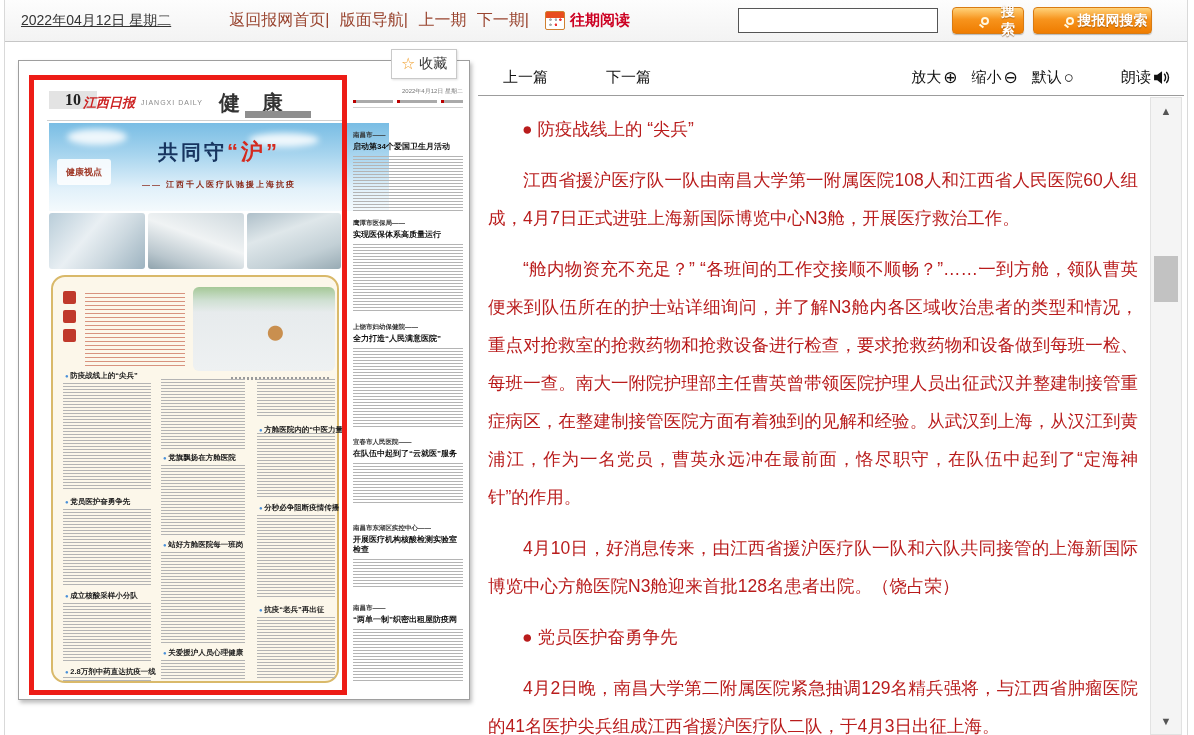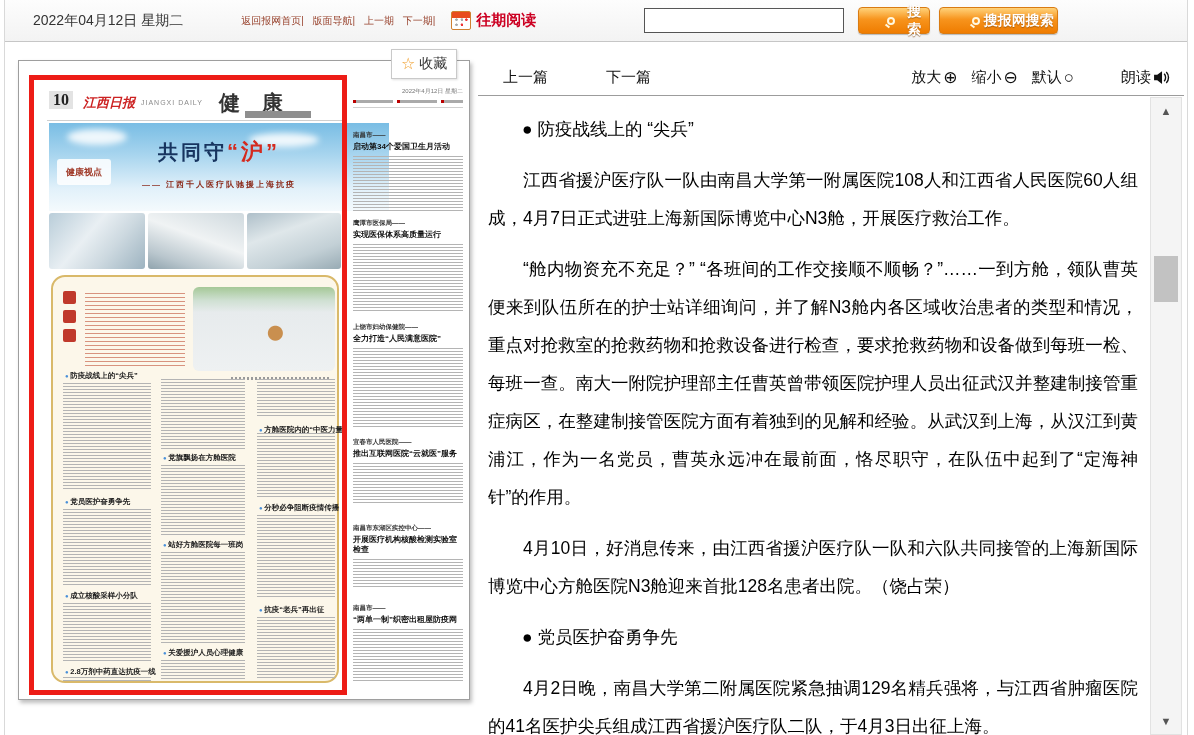--- a/index.html
+++ b/index.html
@@ -5,22 +5,22 @@
   * { margin:0; padding:0; box-sizing:border-box; }
   html,body { width:1194px; height:735px; overflow:hidden; background:#fff;
     font-family:"Liberation Sans","DejaVu Sans",sans-serif; }
   .edge { position:absolute; top:0; width:1px; height:735px; background:#d9d9d9; z-index:0; }
   #edge-l { left:4px; } #edge-r { left:1187px; }
 
   
   .topbar { position:absolute; left:5px; top:0; width:1182px; height:42px;
     background:linear-gradient(#fdfdfd,#f3f3f3); border-bottom:1px solid #c6c6c6;
     display:flex; align-items:center; z-index:5; }
-  .tb-date { margin-left:28px; font-size:14px; color:#333; }
-  .tb-links { margin-left:58px; font-size:10px; color:#99442f; white-space:nowrap; }
+  .tb-date { margin-left:16px; font-size:14px; color:#333;text-decoration:underline; }
+  .tb-links { margin-left:58px; font-size:16px; color:#99442f; white-space:nowrap; }
   .tb-links a { color:#99442f; text-decoration:none; margin-right:6px; cursor:pointer; }
   .cal-icon { width:20px; height:19px; margin-left:10px; border:1px solid #d08030; border-radius:2px;
     background:
       radial-gradient(circle at 25% 45%, #aaa 1px, transparent 1.6px),
       radial-gradient(circle at 55% 45%, #aaa 1px, transparent 1.6px),
       radial-gradient(circle at 80% 45%, #e33 1px, transparent 1.6px),
       radial-gradient(circle at 25% 75%, #aaa 1px, transparent 1.6px),
       radial-gradient(circle at 55% 75%, #e33 1px, transparent 1.6px),
       linear-gradient(#e84c1e 0 6px, #fff 6px); flex:0 0 auto; }
   .tb-past { margin-left:5px; font-size:15px; font-weight:bold; color:#cc0022; cursor:pointer; }
@@ -43,21 +43,21 @@
   .fav-box { position:absolute; left:372px; top:-12px; height:30px; padding:0 9px;
     background:#fff; border:1px solid #c9c9c9; display:flex; align-items:center; gap:4px;
     font-size:14px; color:#333; cursor:pointer; z-index:6; box-shadow:1px 1px 2px rgba(0,0,0,.12); }
   .fav-star { color:#f0a030; font-size:16px; line-height:1; }
 
   .red-rect { position:absolute; left:10px; top:14px; width:318px; height:620px;
     border:5px solid #ed1c16; z-index:4; cursor:pointer; }
 
   
   .np-pagenum { position:absolute; left:30px; top:30px; font-family:"Liberation Serif","DejaVu Serif",serif;
-    font-size:16px; font-weight:bold; color:#222; background:#e3e3e3; padding:0 4px; }
+    font-size:16px; font-weight:bold; color:#222; background:#e3e3e3; padding:0 16px; }
   .np-masthead { position:absolute; left:64px; top:33px; font-family:"DejaVu Serif","Liberation Serif",serif;
     font-style:italic; font-weight:bold; font-size:13px; color:#c22; }
   .np-masthead-en { position:absolute; left:122px; top:38px; font-size:7px; color:#8a8a8a; letter-spacing:1px; }
   .np-section { position:absolute; left:200px; top:28px; font-size:21px; color:#333; letter-spacing:8px; font-weight:bold; }
   .np-section-bar { position:absolute; left:226px; top:50px; width:66px; height:7px; background:#8f8f8f; }
   .np-head-rule { position:absolute; left:28px; top:59px; width:300px; height:1px; background:#cfcfcf; }
 
   
   .np-banner { position:absolute; left:30px; top:62px; width:340px; height:88px;
     background:linear-gradient(180deg,#79bde4 0%,#a6d4ee 35%,#e2f1fa 75%,#f4fafd 100%); overflow:hidden; }
@@ -112,21 +112,21 @@
   
   .reader-toolbar { position:absolute; left:478px; top:60px; width:706px; height:36px;
     border-bottom:1px solid #9c9c9c; display:flex; align-items:center; z-index:2; background:#fff; }
   .rt-link { font-size:15px; color:#111; cursor:pointer; }
   #rt-prev { margin-left:25px; } #rt-next { margin-left:58px; }
   .rt-right { margin-left:auto; margin-right:14px; display:flex; align-items:center; gap:4px;
     font-size:15px; color:#111; }
   .rt-ctrl { display:flex; align-items:center; gap:2px; cursor:pointer; margin-left:10px; }
   .rt-glyph { font-size:17px; line-height:1; }
   .article { position:absolute; left:488px; top:97px; width:650px; height:638px; overflow:hidden;
-    font-size:17.5px; line-height:38px; color:#000000; text-align:justify; z-index:1; }
+    font-size:17.5px; line-height:38px; color:#b91c1c; text-align:justify; z-index:1; }
   .a-heading { padding-left:34px; margin:13px 0; font-weight:normal; }
   .a-para { text-indent:35px; margin:13px 0; }
 
   
   .scrollbar { position:absolute; left:1150px; top:97px; width:32px; height:638px;
     background:#f4f4f4; border:1px solid #e2e2e2; z-index:2; }
   .sb-arrow { position:absolute; left:0; width:30px; height:26px; display:flex;
     align-items:center; justify-content:center; font-size:11px; color:#555; cursor:pointer; }
   #sb-up { top:0; } #sb-down { bottom:0; }
   .sb-thumb { position:absolute; left:3px; top:158px; width:24px; height:46px;
@@ -239,21 +239,21 @@
     <div class="side-title">实现医保体系高质量运行</div>
     <div class="side-body" style="height:68px;"></div>
   </div>
   <div class="side-art" style="left:334px;top:262px;">
     <div class="side-kicker">上饶市妇幼保健院——</div>
     <div class="side-title">全力打造“人民满意医院”</div>
     <div class="side-body" style="height:80px;"></div>
   </div>
   <div class="side-art" style="left:334px;top:377px;">
     <div class="side-kicker">宜春市人民医院——</div>
-    <div class="side-title">推出互联网医院“云就医”服务</div>
+    <div class="side-title">在队伍中起到了“云就医”服务</div>
     <div class="side-body" style="height:40px;"></div>
   </div>
   <div class="side-art" style="left:334px;top:463px;">
     <div class="side-kicker">南昌市东湖区疾控中心——</div>
     <div class="side-title">开展医疗机构核酸检测实验室检查</div>
     <div class="side-body" style="height:28px;"></div>
   </div>
   <div class="side-art" style="left:334px;top:543px;">
     <div class="side-kicker">南昌市——</div>
     <div class="side-title">“两单一制”织密出租屋防疫网</div>

